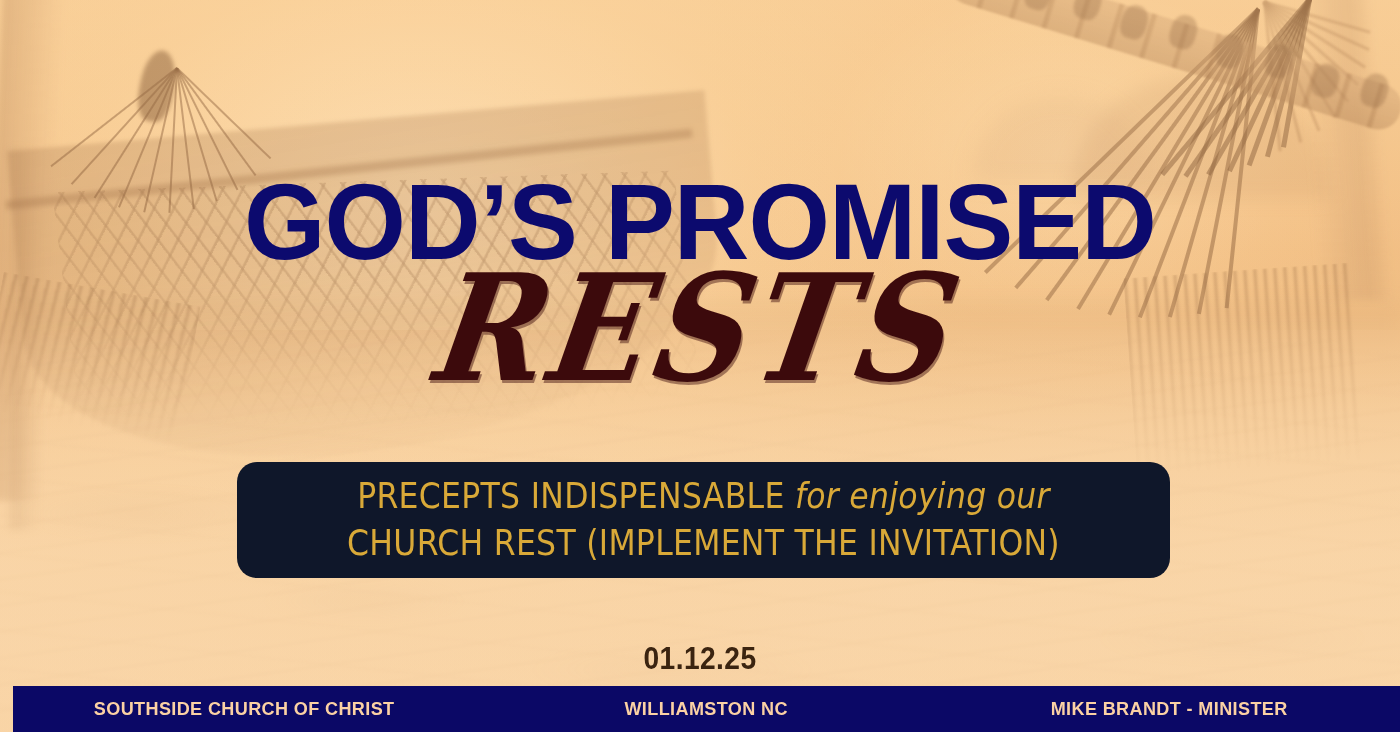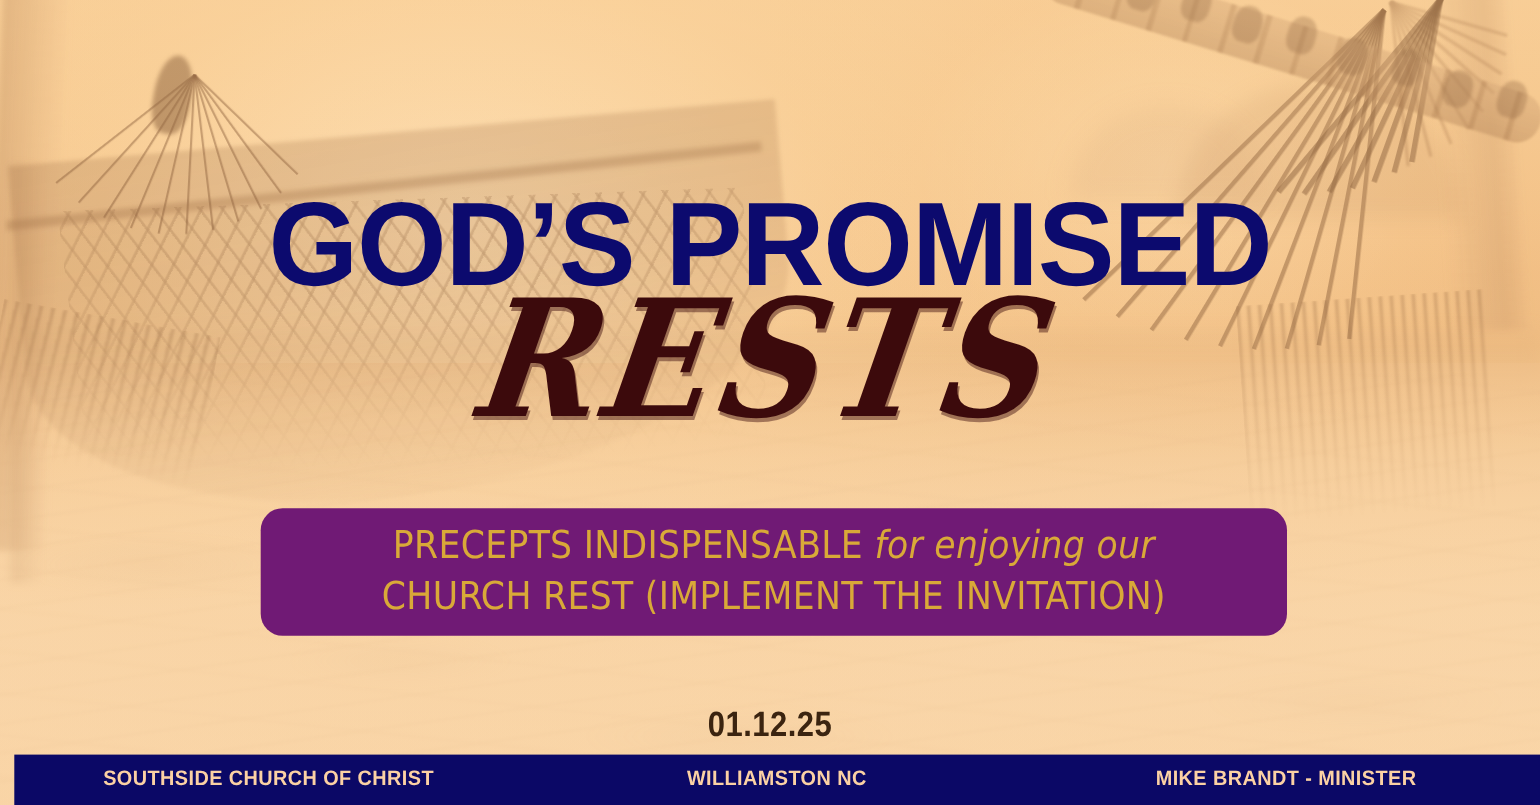--- a/index.html
+++ b/index.html
@@ -457,21 +457,21 @@
     text-shadow: 2px 3px 0 rgba(60,10,12,0.45);
     white-space: nowrap;
   }
 
   .subtitle-box {
     position: absolute;
     left: 237px;
     top: 462px;
     width: 933px;
     height: 116px;
-    background: #701a75;
+    background: #0f172a;
     border-radius: 20px;
     display: flex;
     align-items: center;
     justify-content: center;
     box-sizing: border-box;
     padding: 0 18px;
   }
   .subtitle-text {
     text-align: center;
     color: #d9a938;

